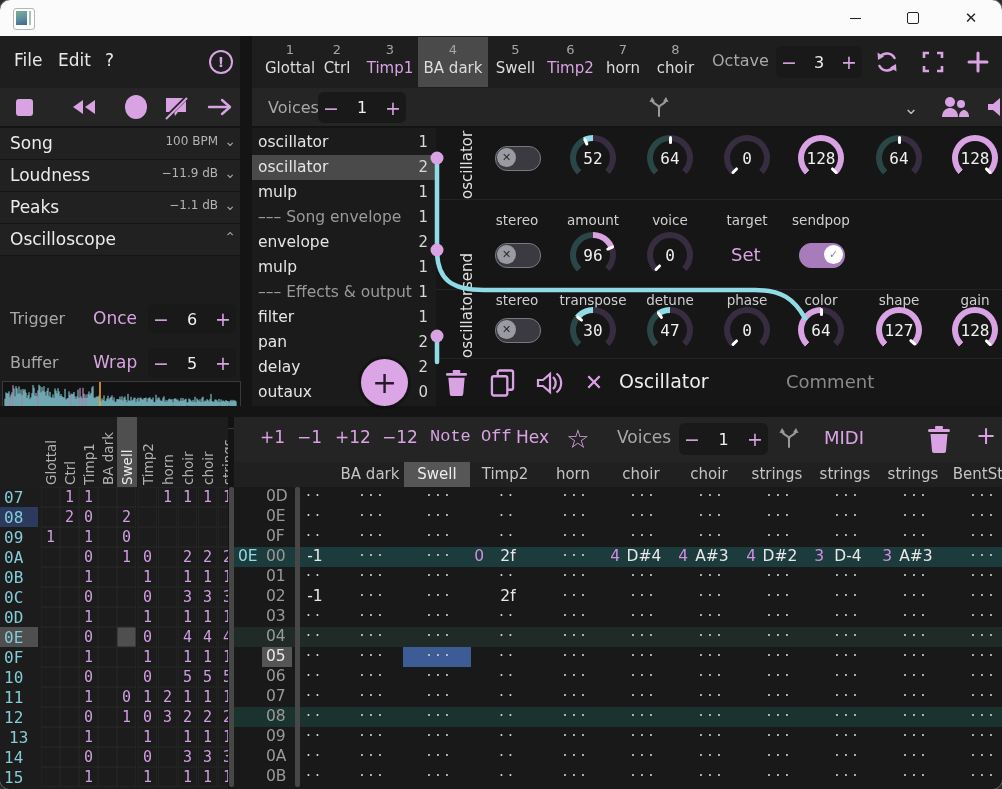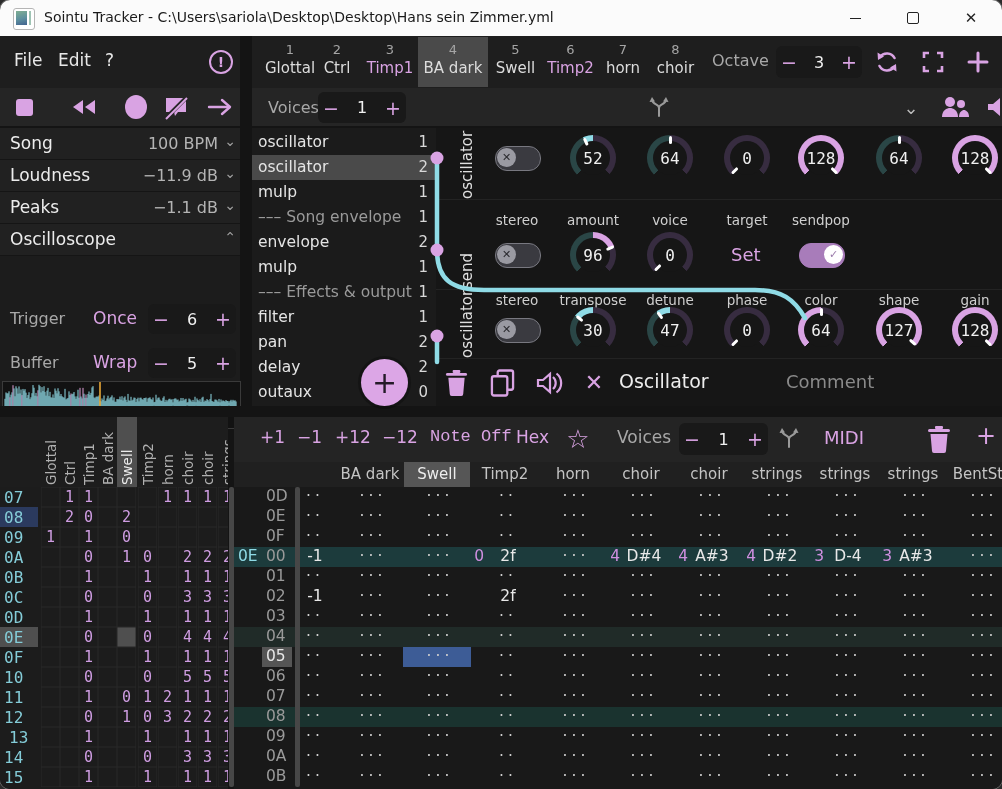--- a/index.html
+++ b/index.html
@@ -35,21 +35,21 @@
   
   #toolband-l{left:0;top:88px;width:240px;height:38px;background:#252525;border-bottom:2px solid #141414;}
   #toolband-r{left:252px;top:88px;width:750px;height:38px;background:#252525;border-bottom:2px solid #141414;}
   #voiceslabel{left:268px;top:98px;font-size:16px;color:#a8a8a8;}
   #voicesbox{left:318px;top:92px;width:88px;height:31px;}
   .icon{display:flex;align-items:center;justify-content:center;}
   
   #leftcol{left:0;top:128px;width:240px;height:280px;background:#1c1c1c;}
   .lrow{left:0;width:240px;height:31px;background:#212121;border-bottom:1px solid #151515;}
   .lrow .lab{position:absolute;left:10px;top:5px;font-size:17px;color:#ececec;}
-  .lrow .val{position:absolute;right:22px;top:6px;font-size:16px;color:#b4b4b4;}
+  .lrow .val{position:absolute;right:22px;top:6px;font-size:12px;color:#b4b4b4;}
   .lrow .chev{position:absolute;right:4px;top:5px;color:#a0a0a0;font-size:14px;}
   #wavebox{left:2px;top:253px;width:237px;height:46px;background:#121212;border:1px solid #3a3a3a;}
   .modrow-lab{font-size:16px;color:#a8a8a8;}
   .modrow-mode{font-size:17px;color:#d9a3e3;}
   #hash{left:2px;top:390px;font-size:14px;color:#8a8a8a;}
   
   #unitlist{left:252px;top:128px;width:184px;height:280px;background:#1b1b1b;}
   .uitem{left:0;width:184px;height:25px;}
   .uitem.sel{background:#4a4a4a;}
   .uitem .nm{position:absolute;left:6px;top:3px;font-size:15.5px;color:#e4e4e4;white-space:nowrap;}
@@ -111,21 +111,20 @@
 </head>
 <body>
 
 <div id="win">
 
   <div id="titlebar" class="abs">
     <div id="appicon" class="abs">
       <div class="pic"></div>
         <div class="strip"></div>
     </div>
-    <div id="wtitle" class="abs">Sointu Tracker - C:\Users\sariola\Desktop\Desktop\Hans sein Zimmer.yml</div>
     <div id="btn-min" class="abs winbtn">
         <div class="bar"></div>
       </div>
     <div id="btn-max" class="abs winbtn">
         <div class="box"></div>
       </div>
     <div id="btn-close" class="abs winbtn">✕</div>
   </div>
 
   <div id="menuband" class="abs">

